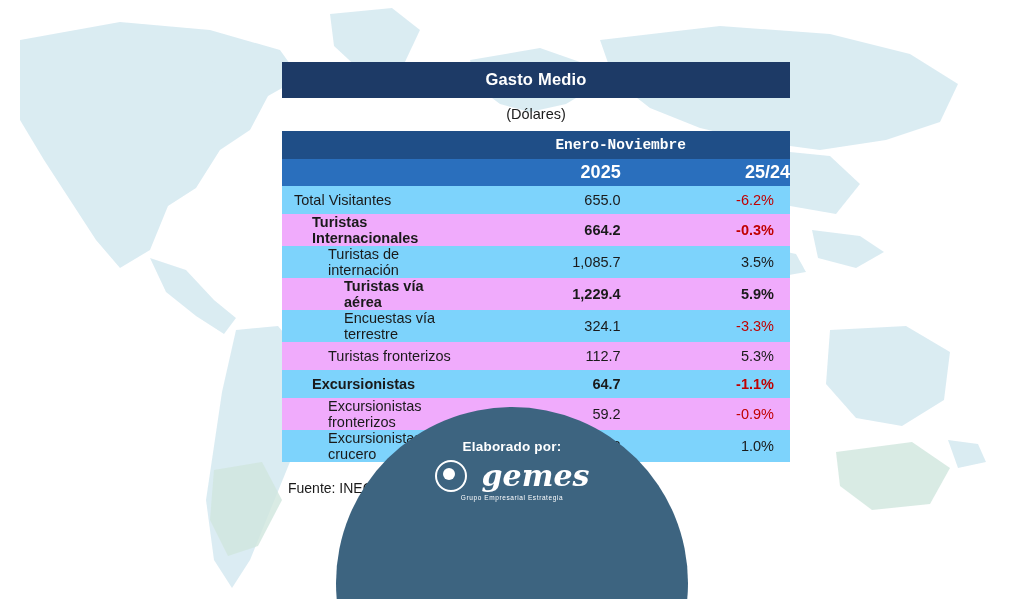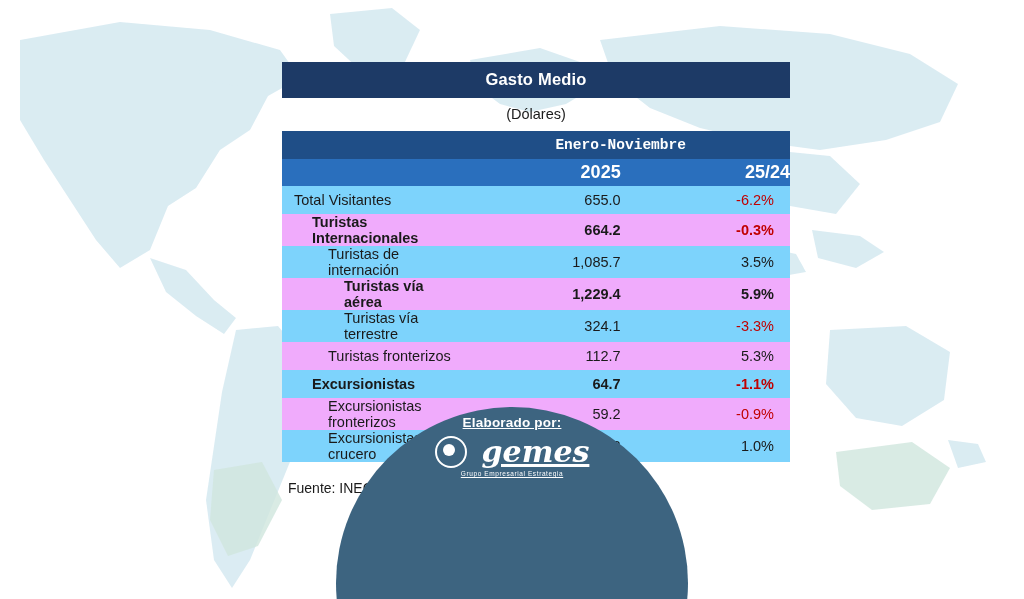--- a/index.html
+++ b/index.html
@@ -124,26 +124,25 @@
     transform: translateX(-50%);
     bottom: -160px;
     width: 352px;
     height: 352px;
     border-radius: 50%;
     background: #3d6480;
     z-index: 3;
   }
   #footer-inner {
     position: absolute;
-    top: 8px;
+    top: 32px;
     left: 0;
     width: 100%;
     text-align: center;
     color: #ffffff;
-    text-decoration: underline;
   }
   .elaborado {
     font-size: 13.5px;
     font-weight: bold;
     letter-spacing: .2px;
   }
   .logo-row {
     margin-top: 6px;
     display: flex;
     align-items: center;
@@ -253,21 +252,21 @@
         <td class="num var">3.5%</td>
       </tr>
 
       <tr class="alt">
         <td class="label ind4 bold">Turistas vía aérea</td>
         <td class="num bold">1,229.4</td>
         <td class="num var bold">5.9%</td>
       </tr>
 
       <tr class="plain">
-        <td class="label ind4">Turistas vía terrestre</td>
+        <td class="label ind4">Encuestas vía terrestre</td>
         <td class="num">324.1</td>
         <td class="num var neg">-3.3%</td>
       </tr>
 
       <tr class="alt">
         <td class="label ind3">Turistas fronterizos</td>
         <td class="num">112.7</td>
         <td class="num var">5.3%</td>
       </tr>
 

